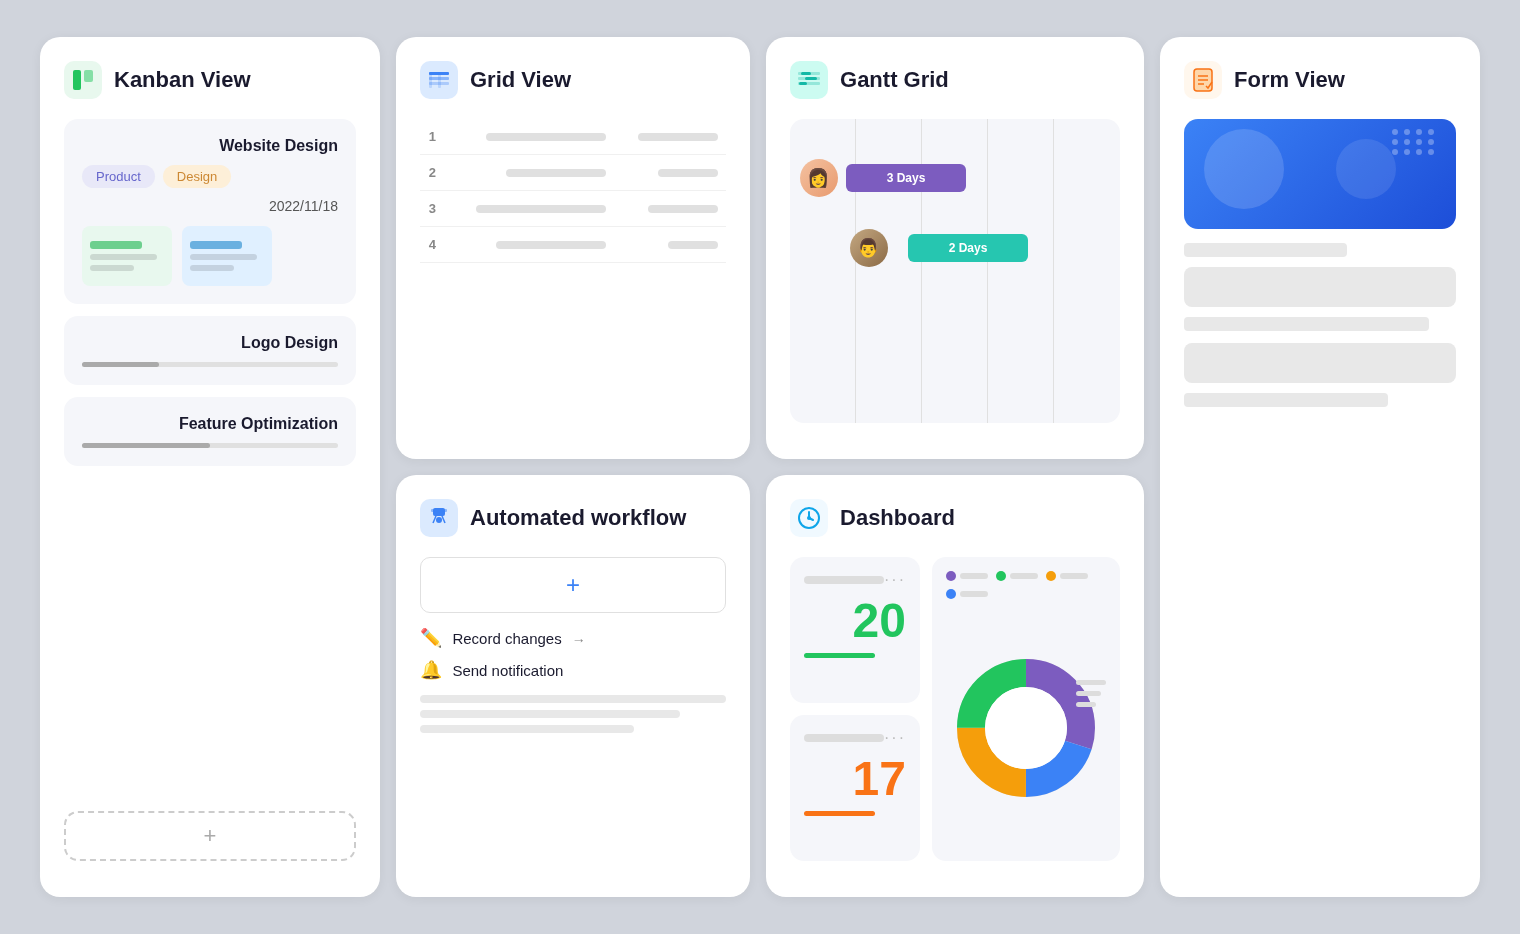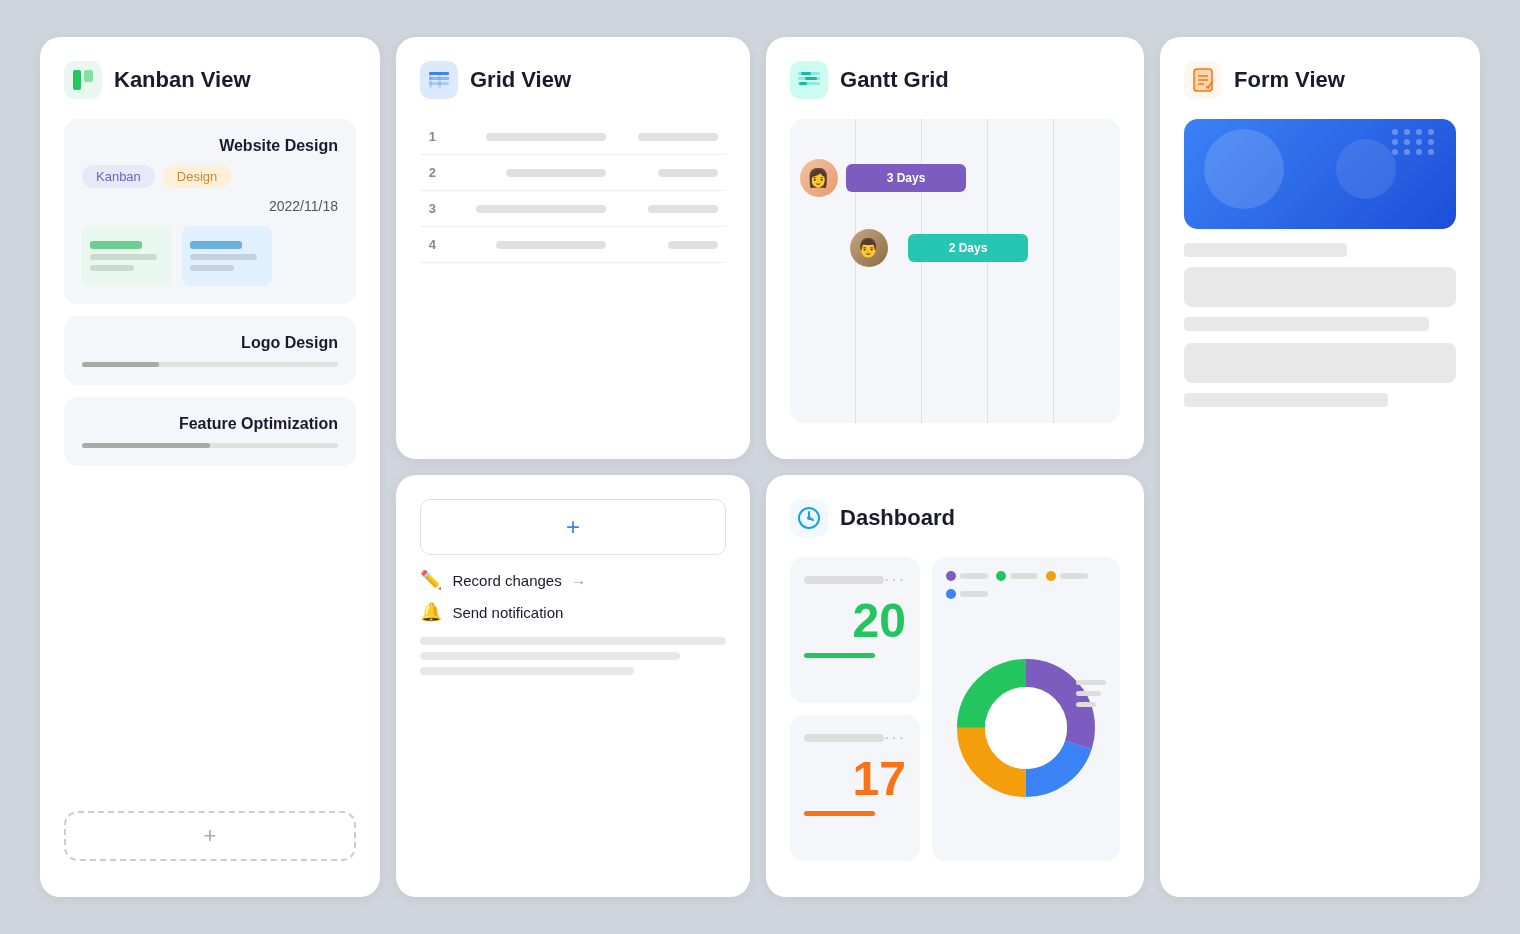--- a/index.html
+++ b/index.html
@@ -410,21 +410,21 @@
           <rect x="12" y="1" width="9" height="12" rx="2" fill="#22c55e" opacity="0.5"></rect>
         </svg>
       </div>
       <span class="card-title">Kanban View</span>
     </div>
     <div class="kanban-col">
 
       <div class="kanban-item">
         <div class="kanban-item-title">Website Design</div>
         <div class="tags">
-          <span class="tag tag-product">Kanban</span>
+          <span class="tag tag-product">Product</span>
           <span class="tag tag-design">Design</span>
         </div>
         <div class="date">2022/11/18</div>
         <div class="thumbnails">
           <div class="thumb thumb-green">
             <div class="thumb-line-header" style="background:#6dcf8e;width:70%;"></div>
             <div class="thumb-line" style="width:90%;"></div>
             <div class="thumb-line" style="width:60%;"></div>
           </div>
           <div class="thumb thumb-blue">
@@ -488,20 +488,33 @@
         <tr>
           <td>4</td>
           <td><span class="grid-line" style="width:110px;"></span></td>
           <td><span class="grid-line" style="width:50px;"></span></td>
         </tr>
       </tbody>
         </table>
     </div>
 
     <div class="card workflow-card" style="flex:1;">
+      <div class="card-header">
+        <div class="workflow-icon">
+          <svg width="24" height="24" viewBox="0 0 24 24" fill="none">
+            <rect x="6" y="2" width="12" height="8" rx="2" fill="#3b82f6"></rect>
+            <circle cx="12" cy="14" r="3" fill="#3b82f6"></circle>
+            <line x1="9" y1="10" x2="6" y2="17" stroke="#3b82f6" stroke-width="1.5"></line>
+            <line x1="15" y1="10" x2="18" y2="17" stroke="#3b82f6" stroke-width="1.5"></line>
+            <rect x="4" y="3" width="4" height="3" rx="1" fill="#3b82f6" opacity="0.5"></rect>
+            <rect x="16" y="3" width="4" height="3" rx="1" fill="#3b82f6" opacity="0.5"></rect>
+          </svg>
+        </div>
+        <span class="card-title">Automated workflow</span>
+      </div>
       <div class="workflow-add-btn">+</div>
       <div class="workflow-item">
         <span style="color:#f43f5e;font-size:18px;">✏️</span>
         <span class="workflow-text">Record changes</span>
         <span class="workflow-arrow">→</span>
       </div>
       <div class="workflow-item">
         <span style="color:#3b82f6;font-size:18px;">🔔</span>
         <span class="workflow-text">Send notification</span>
       </div>

